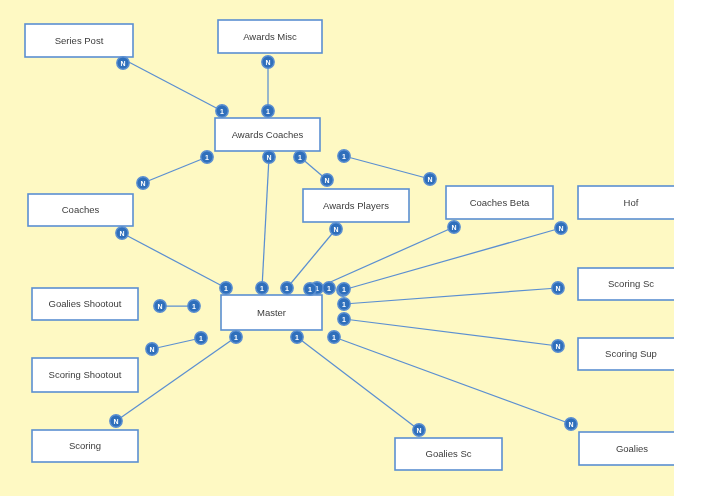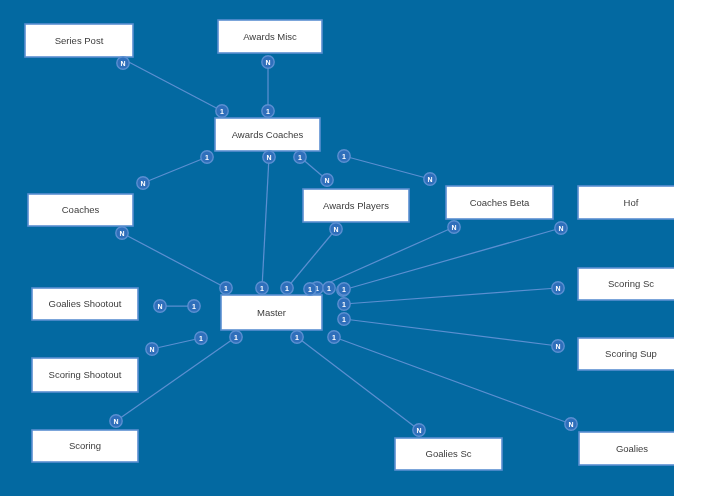--- a/index.html
+++ b/index.html
@@ -8,21 +8,21 @@
     padding: 0;
     background: #ffffff;
   }
   body {
     font-family: "Liberation Sans", sans-serif;
   }
   #diagram-root {
     position: relative;
     width: 674px;
     height: 496px;
-    background: #0369a1;
+    background: #fef9c3;
     overflow: hidden;
   }
   #er-svg {
     position: absolute;
     left: 0;
     top: 0;
     width: 709px;
     height: 496px;
   }
   .entity-rect {

